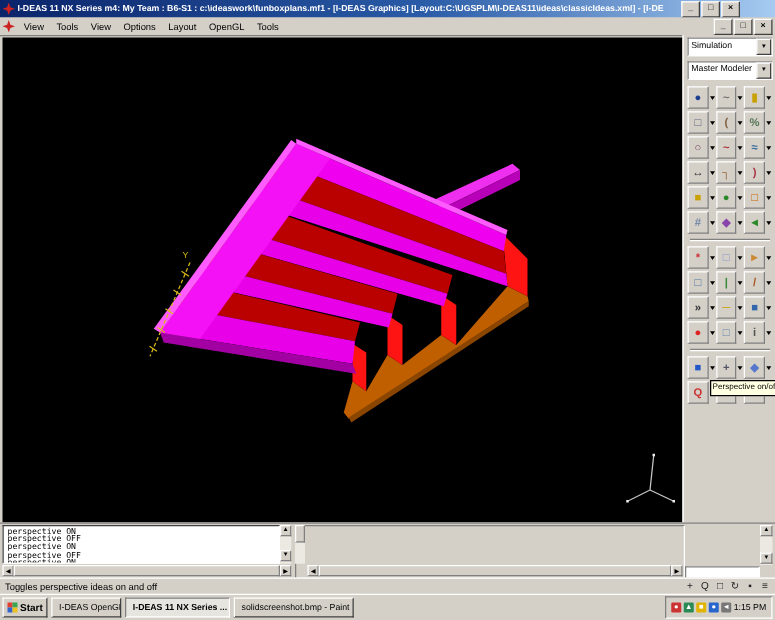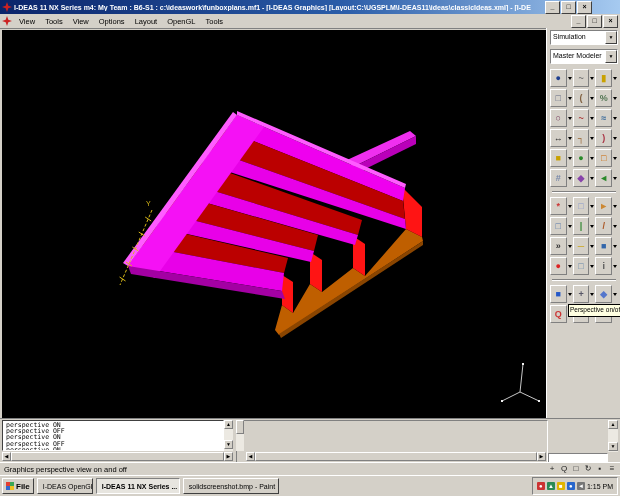--- a/index.html
+++ b/index.html
@@ -353,40 +353,40 @@
   <div class="raised-l" style="flex:1;background:#d4d0c8"></div>
   <div class="sbtn raised-l" style="width:9px;height:9px">▶</div>
 </div>
 <div id="rt-vscroll" class="abs">
   <div class="sbtn raised-l" style="height:9px">▲</div>
   <div class="sbtn raised-l" style="height:9px;margin-top:13px">▼</div>
 </div>
 <div id="rt-input" class="abs sunken"></div>
 
 <div id="statusbar" class="abs">
-  <span>Graphics perspective view on and off</span>
+  <span>Toggles perspective ideas on and off</span>
 </div>
 <div id="nav-icons" class="abs">
     <span class="nav-btn">+</span>
     <span class="nav-btn">Q</span>
     <span class="nav-btn">□</span>
     <span class="nav-btn">↻</span>
     <span class="nav-btn">▪</span>
     <span class="nav-btn">≡</span>
   </div>
 
 <div id="taskbar" class="abs">
   <span id="start-btn" class="task-btn raised">
     <span class="winflag">
         <span style="background:#e33e30"></span>
         <span style="background:#3aa655"></span>
         <span style="background:#3366cc"></span>
         <span style="background:#f0c020"></span>
       </span>
-    <span>File</span>
+    <span>Start</span>
   </span>
   <span id="task-buttons" style="display:flex">
       <span class="task-btn raised" style="width: 56px;">
         <svg width="8" height="8" viewBox="0 0 10 10">
           <path d="M5 0 6.3 3.7 10 5 6.3 6.3 5 10 3.7 6.3 0 5 3.7 3.7Z" fill="#cc2222"></path>
         </svg>
         <span>I-DEAS OpenGL</span>
       </span>
       <span class="task-btn sunken active" style="width: 84px;">
         <svg width="8" height="8" viewBox="0 0 10 10">

